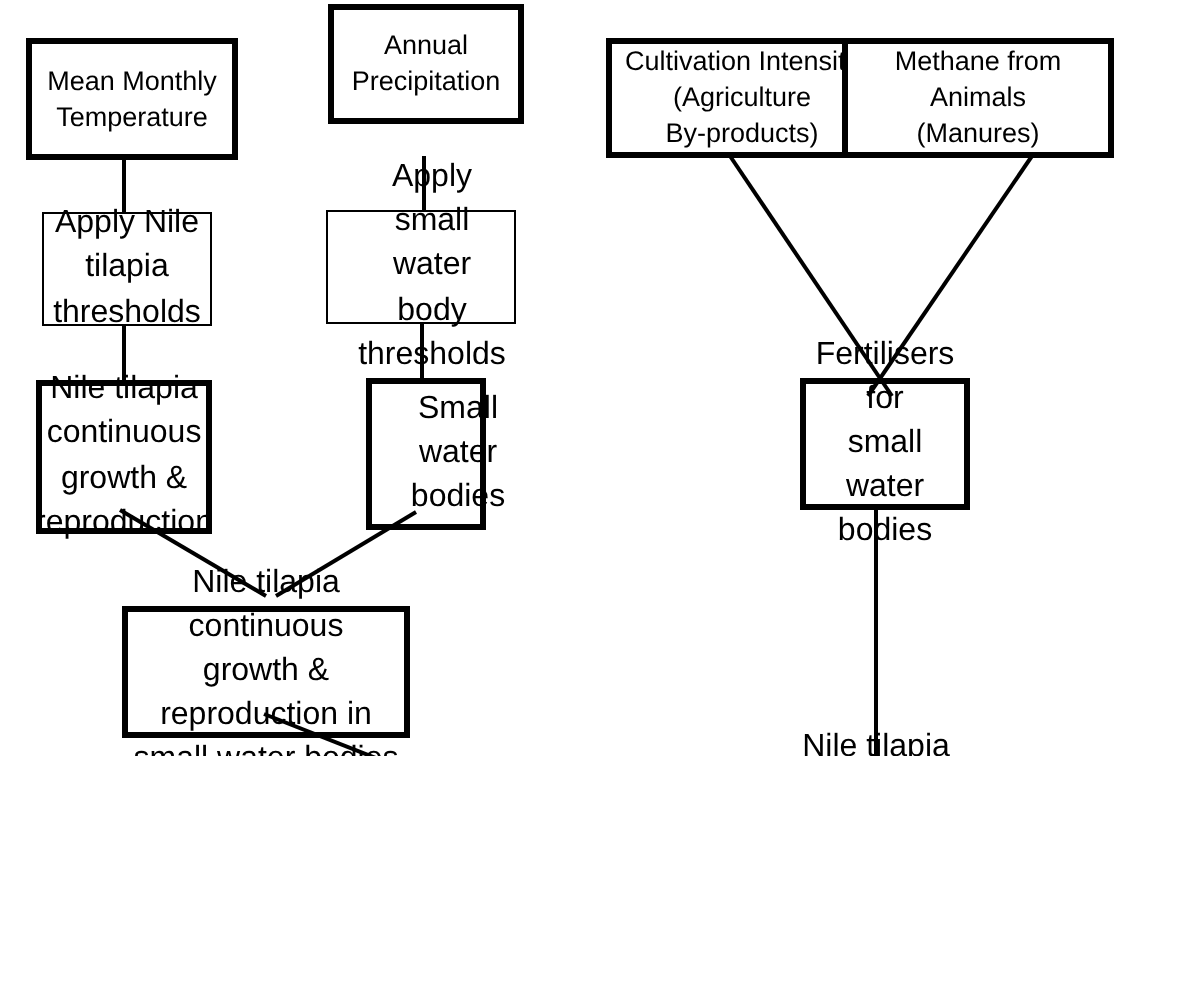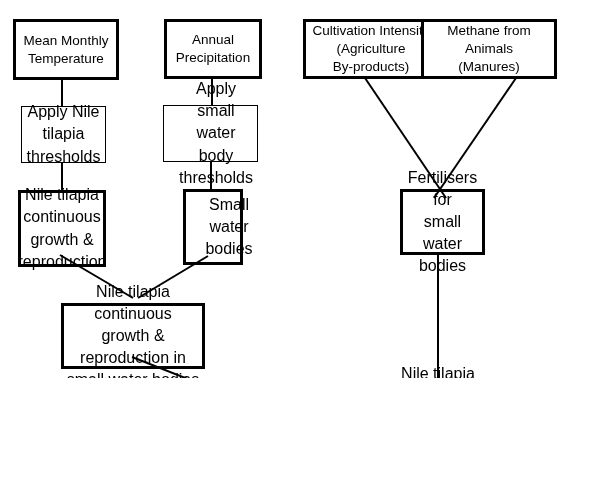--- a/index.html
+++ b/index.html
@@ -38,21 +38,21 @@
 </style>
 </head>
 <body>
 
 <div class="canvas">
   <div id="nodes">
       <div class="node" style="left: 13px; top: 19px; width: 106px; height: 61px; border-width: 3px;">
         <span class="node-label">Mean Monthly
 Temperature</span>
       </div>
-      <div class="node" style="left: 164px; top: 19px; width: 98px; height: 60px; border-width: 3px;">
+      <div class="node" style="left: 164px; top: 2px; width: 98px; height: 60px; border-width: 3px;">
         <span class="node-label">Annual
 Precipitation</span>
       </div>
       <div class="node" style="left: 303px; top: 19px; width: 136px; height: 60px; border-width: 3px;">
         <span class="node-label">Cultivation Intensity
 (Agriculture
 By-products)</span>
       </div>
       <div class="node" style="left: 421px; top: 19px; width: 136px; height: 60px; border-width: 3px;">
         <span class="node-label">Methane from Animals

